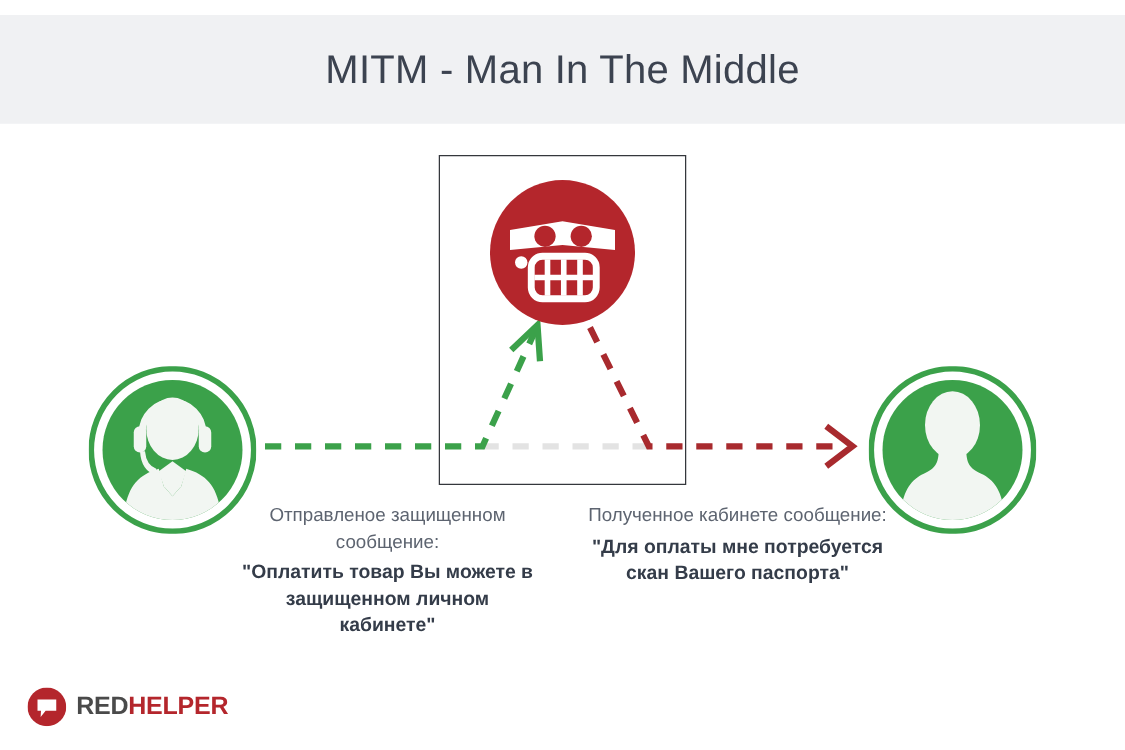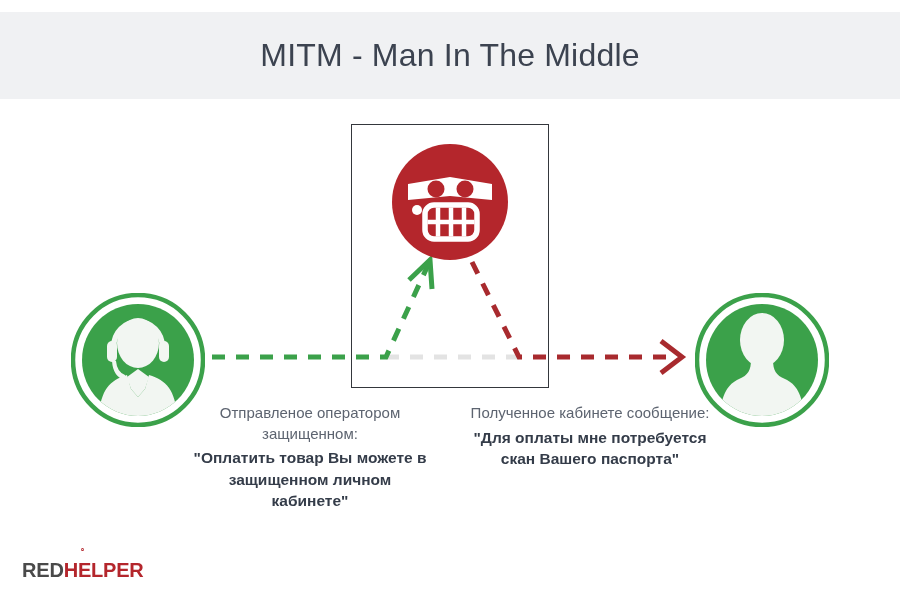--- a/index.html
+++ b/index.html
@@ -81,21 +81,21 @@
     font-weight: bold;
     color: #343c49;
     margin: 0;
   }
 
   
   #logo {
     position: absolute;
     left: 22px; top: 548px;
     height: 34px;
-    display: flex; align-items: center; gap: 8px; flex-direction: column;
+    display: flex; align-items: center; gap: 8px;
   }
   #logo-mark { width: 31px; height: 31px; display: block; }
   #logo-text {
     font-size: 20px;
     font-weight: bold;
     letter-spacing: -0.2px;
     font-family: "Liberation Sans", sans-serif;
     white-space: nowrap;
   }
   #logo-red { color: #4a4a4a; }
@@ -175,21 +175,21 @@
         </clipPath>
     </defs>
     <g clip-path="url(#clClip)" fill="#f2f6f2">
       <ellipse cx="67" cy="47" rx="22" ry="27"></ellipse>
       <path d="M 56 66 C 56 78 53 82 44 86 C 31 92 25 104 24 134
                L 110 134 C 109 104 103 92 90 86 C 81 82 78 78 78 66 Z"></path>
     </g>
   </svg>
 
   <div id="caption-left" class="caption">
-    <p class="caption-lead">Отправленое оператором защищенном:</p>
+    <p class="caption-lead">Отправленое защищенном сообщение:</p>
     <p class="caption-quote">"Оплатить товар Вы можете в защищенном личном кабинете"</p>
   </div>
 
   <div id="caption-right" class="caption">
     <p class="caption-lead">Полученное кабинете сообщение:</p>
     <p class="caption-quote">"Для оплаты мне потребуется скан Вашего паспорта"</p>
   </div>
 
   <div id="logo">
     <svg id="logo-mark" viewBox="0 0 31 31">

